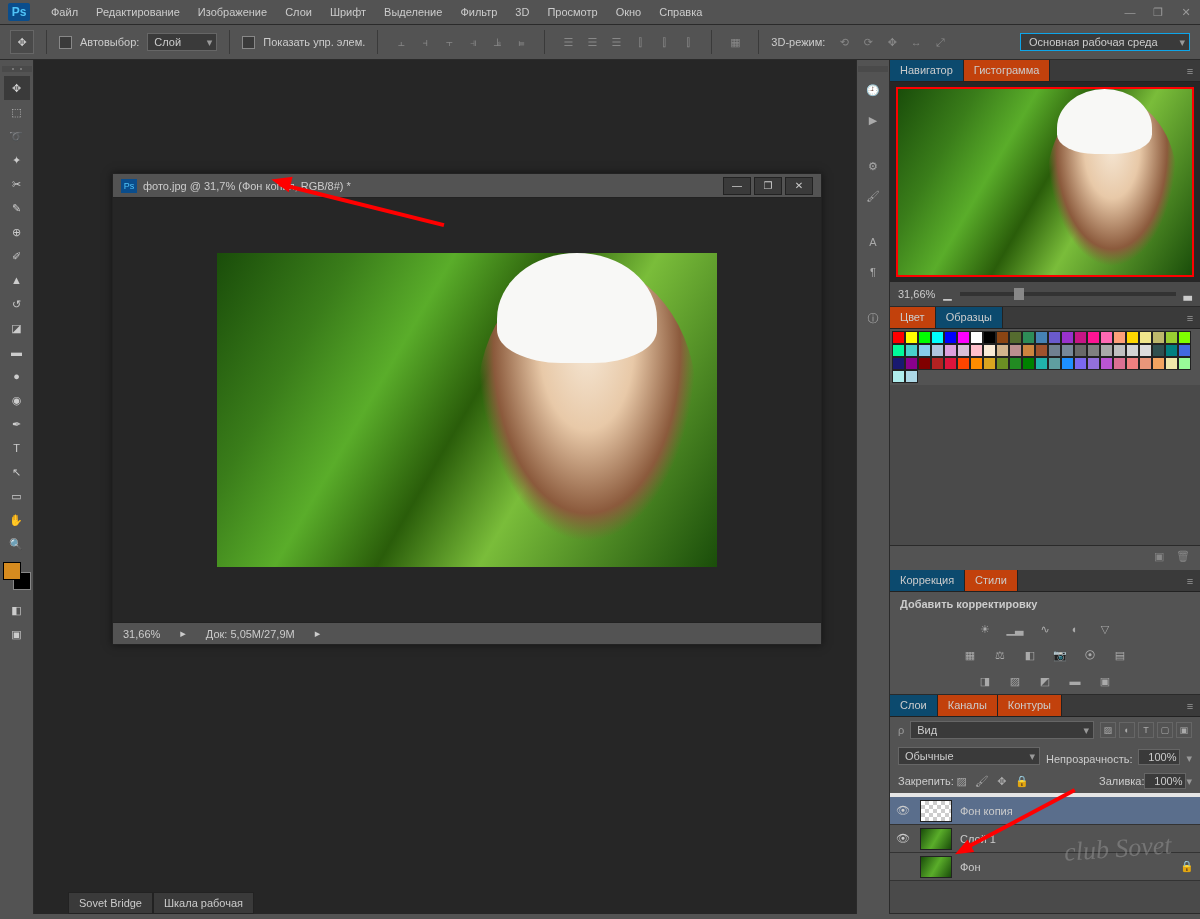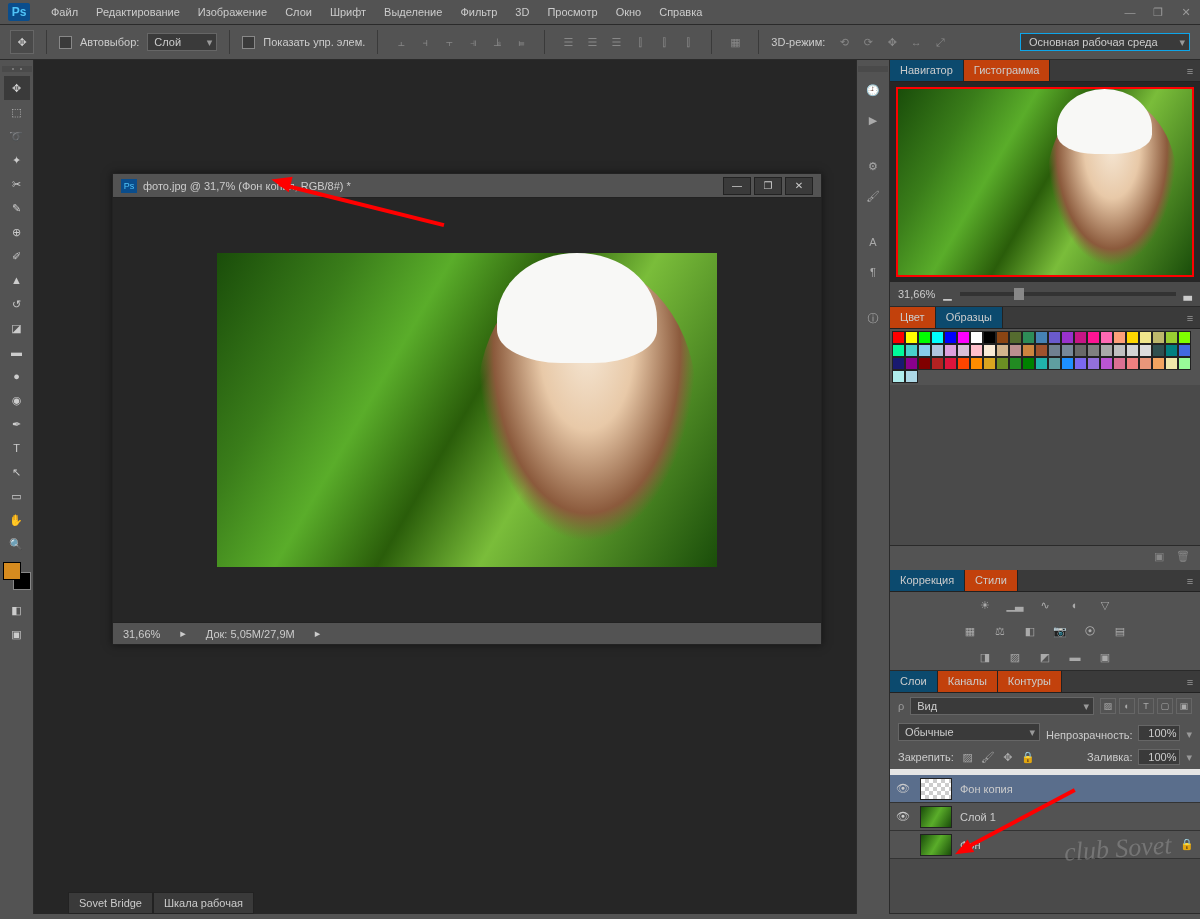--- a/index.html
+++ b/index.html
@@ -79,21 +79,21 @@
 .adj-footer{display:flex;justify-content:flex-end;padding:4px 8px;gap:6px}
 .adj-footer div{width:16px;height:16px;color:#888}
 
 .layers-opts{padding:4px 8px;display:flex;align-items:center;gap:6px}
 .lay-sel{background:#3a3a3a;border:1px solid #666;padding:2px 18px 2px 6px;position:relative;flex:1}
 .lay-sel::after{content:'▾';position:absolute;right:4px;color:#999}
 .lay-icons{display:flex;gap:3px}
 .lay-icons div{width:16px;height:16px;border:1px solid #666;display:flex;align-items:center;justify-content:center;font-size:9px;color:#aaa}
 .lay-row2{padding:4px 8px;display:flex;align-items:flex-end;gap:6px}
 .lay-input{width:42px;background:#3a3a3a;border:1px solid #666;padding:1px 3px;text-align:right}
-.lay-lock{padding:4px 8px;display:flex;align-items:center;gap:6px;border-bottom:6px solid #e5e5e5}
+.lay-lock{padding:4px 8px;display:flex;align-items:center;border-bottom:4px solid #e5e5e5}
 .lay-lock-icons{display:flex;gap:4px}
 .lay-lock-icons div{width:16px;height:16px;color:#aaa;display:flex;align-items:center;justify-content:center}
 .layer{height:28px;display:flex;align-items:center;padding:0 6px;border-bottom:1px solid #333;gap:8px}
 .layer.sel{background:#5a6e8c}
 .lay-eye{width:16px;color:#ccc}
 .lay-thumb{width:32px;height:22px;background:#fff;border:1px solid #222;background-image:repeating-conic-gradient(#ccc 0 25%,#fff 0 50%);background-size:8px 8px}
 .lay-thumb.img{background:linear-gradient(120deg,#1a4d0a,#5aad2a,#1a4d0a)}
 .lay-locked{margin-left:auto;color:#999}
 .arrow2{position:absolute;right:110px;bottom:60px;pointer-events:none;z-index:10}
 .arrow2-line{width:130px;height:4px;background:#ff0000;transform:rotate(-28deg);transform-origin:left center}
@@ -348,20 +348,21 @@
     <div class="panel">
       <div class="adj-footer">
         <div>▣</div>
         <div>🗑</div>
       </div>
       <div class="p-tabs">
         <div class="p-tab active">Коррекция</div>
         <div class="p-tab">Стили</div>
         <div class="p-menu">≡</div>
       </div>
+      <div class="adj-title">Добавить корректировку</div>
       <div class="adj-row">
         <div>☀</div>
         <div>▁▃</div>
         <div>∿</div>
         <div>◐</div>
         <div>▽</div>
       </div>
       <div class="adj-row">
         <div>▦</div>
         <div>⚖</div>

